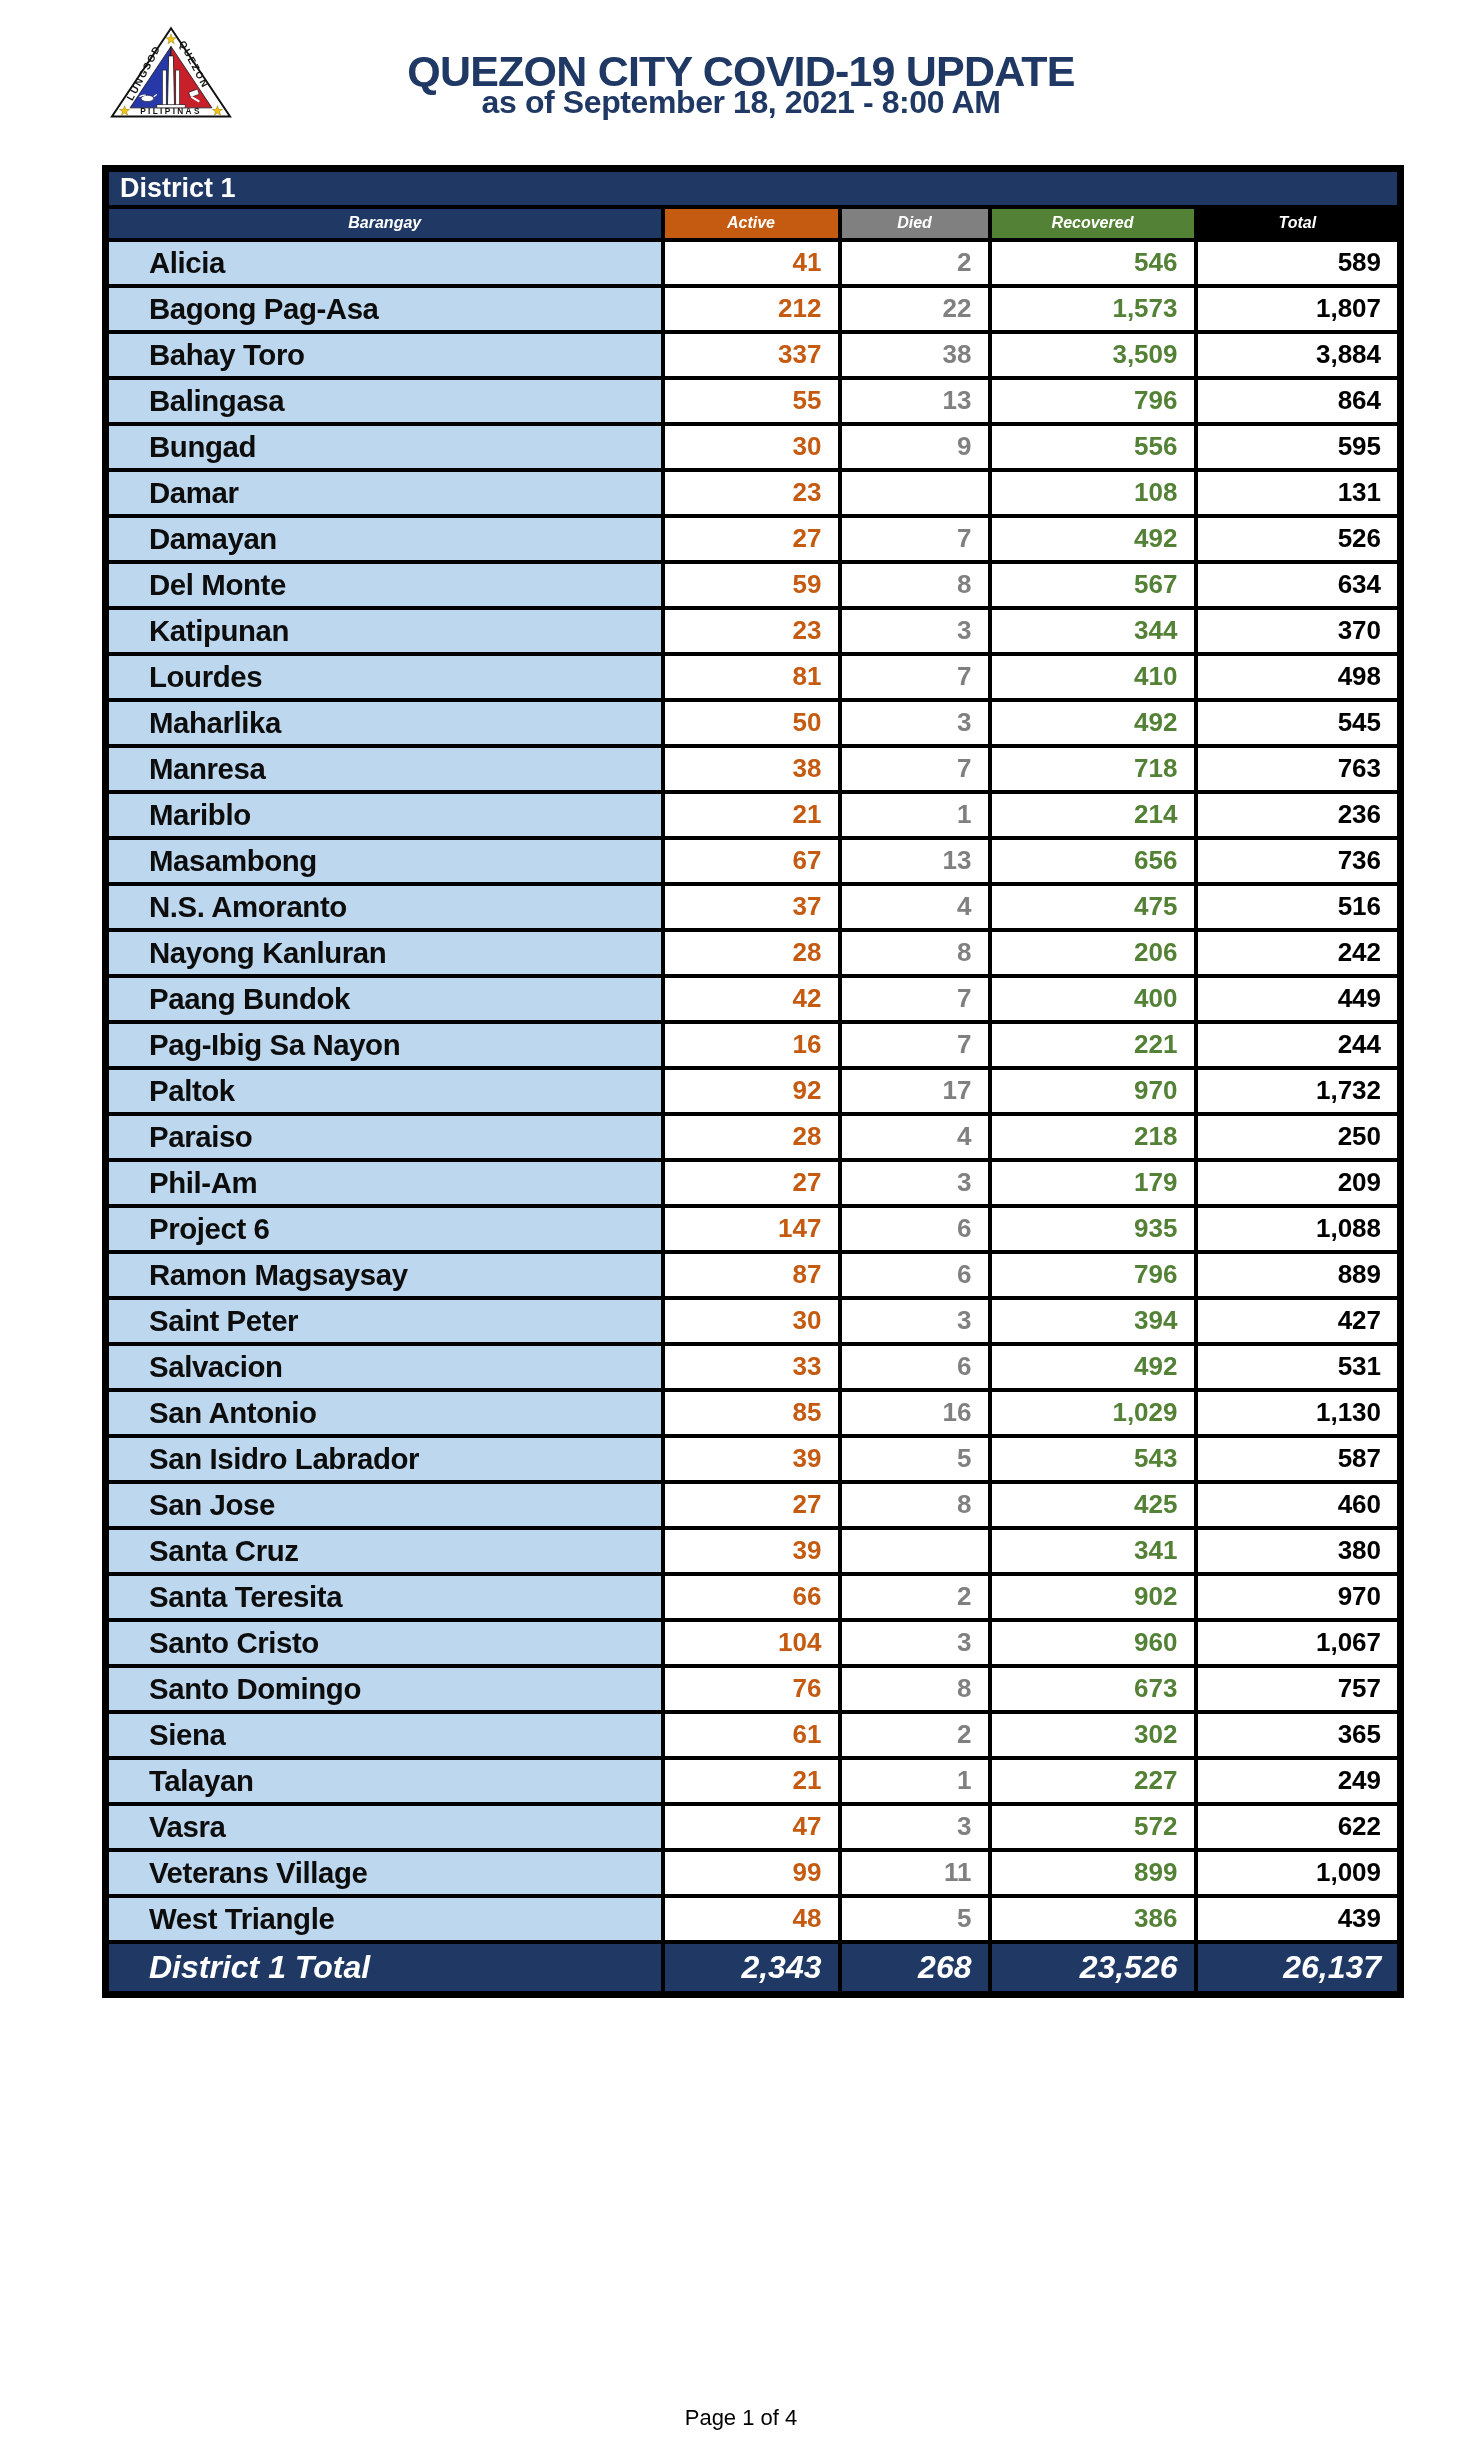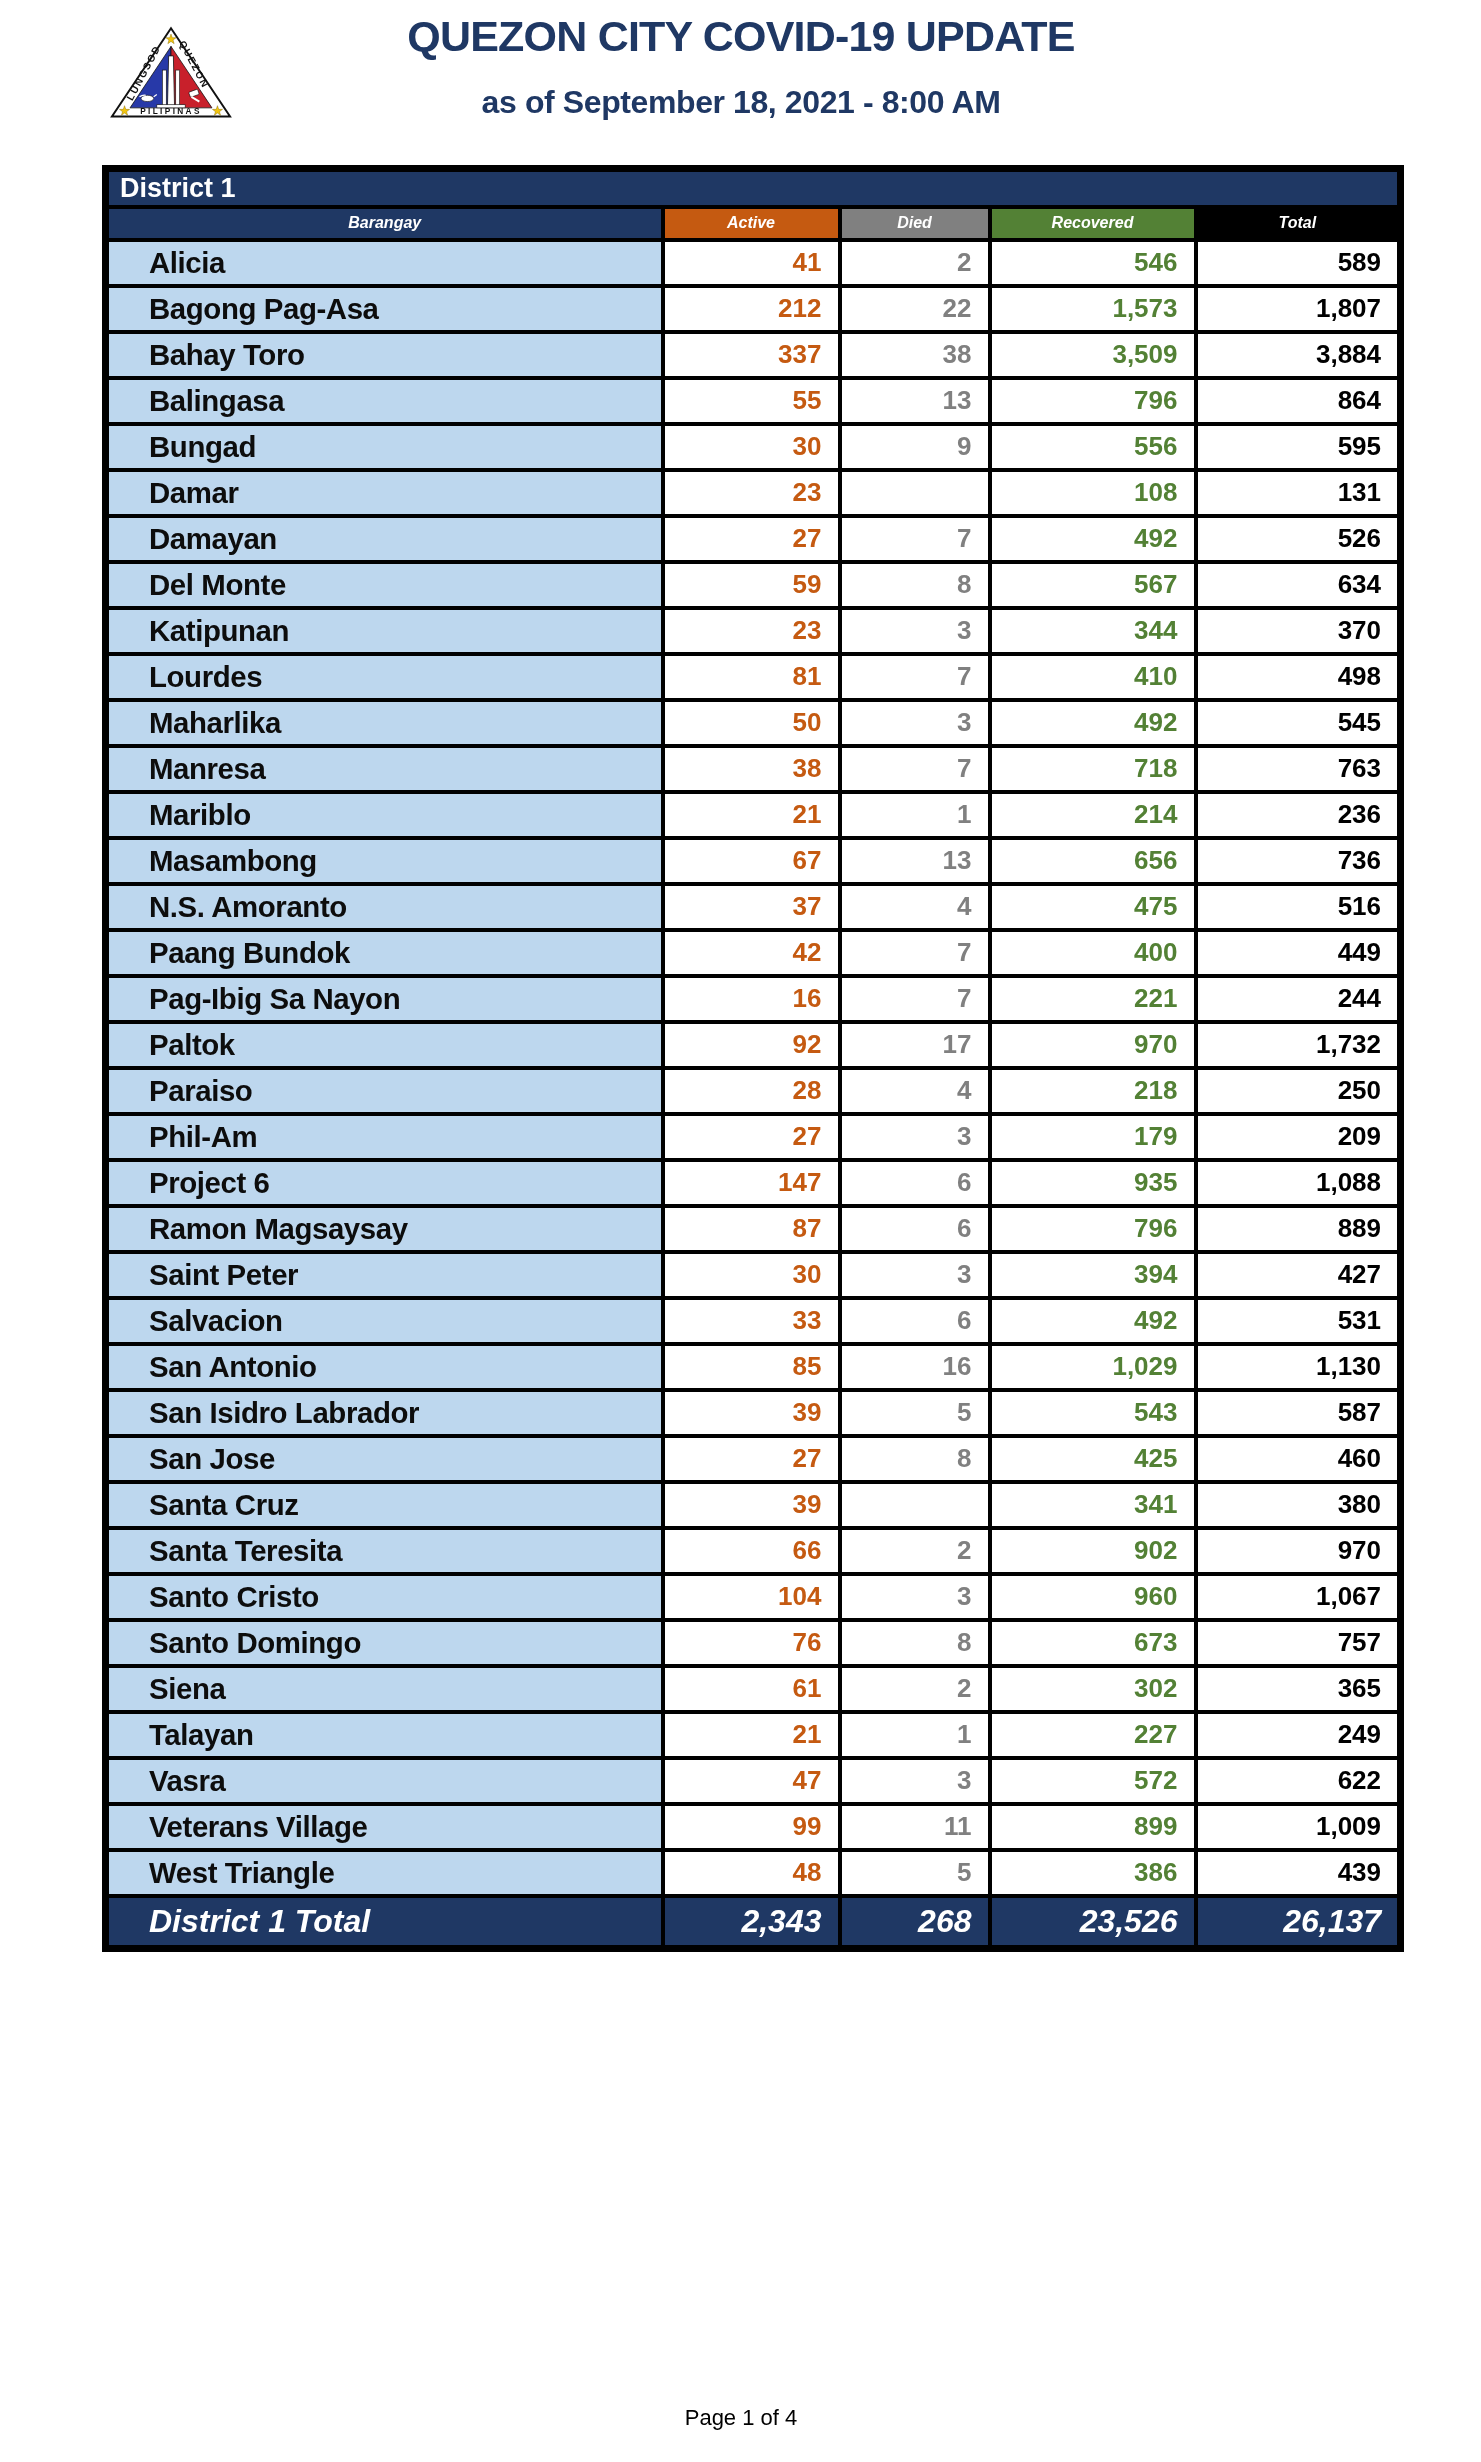--- a/index.html
+++ b/index.html
@@ -10,21 +10,21 @@
     font-family: "Liberation Sans", sans-serif;
     color: #000;
   }
 
   
   .logo {
     position: absolute; left: 108px; top: 24px;
     width: 126px; height: 100px;
   }
   .title {
-    position: absolute; top: 12px; left: 0; width: 100%;
+    position: absolute; top: 47px; left: 0; width: 100%;
     text-align: center;
     font-size: 43px; font-weight: 700; letter-spacing: -0.8px;
     color: var(--navy, #1F3864);
   }
   .subtitle {
     position: absolute; top: 84px; left: 0; width: 100%;
     text-align: center;
     font-size: 32px; font-weight: 700; letter-spacing: -0.4px;
     color: var(--navy, #1F3864);
   }
@@ -262,20 +262,27 @@
     <td class="num total">736</td>
   </tr>
       <tr class="data-row">
     <td class="name">N.S. Amoranto</td>
     <td class="num active">37</td>
     <td class="num died">4</td>
     <td class="num recovered">475</td>
     <td class="num total">516</td>
   </tr>
       <tr class="data-row">
+    <td class="name">Nayong Kanluran</td>
+    <td class="num active">28</td>
+    <td class="num died">8</td>
+    <td class="num recovered">206</td>
+    <td class="num total">242</td>
+  </tr>
+      <tr class="data-row">
     <td class="name">Paang Bundok</td>
     <td class="num active">42</td>
     <td class="num died">7</td>
     <td class="num recovered">400</td>
     <td class="num total">449</td>
   </tr>
       <tr class="data-row">
     <td class="name">Pag-Ibig Sa Nayon</td>
     <td class="num active">16</td>
     <td class="num died">7</td>

